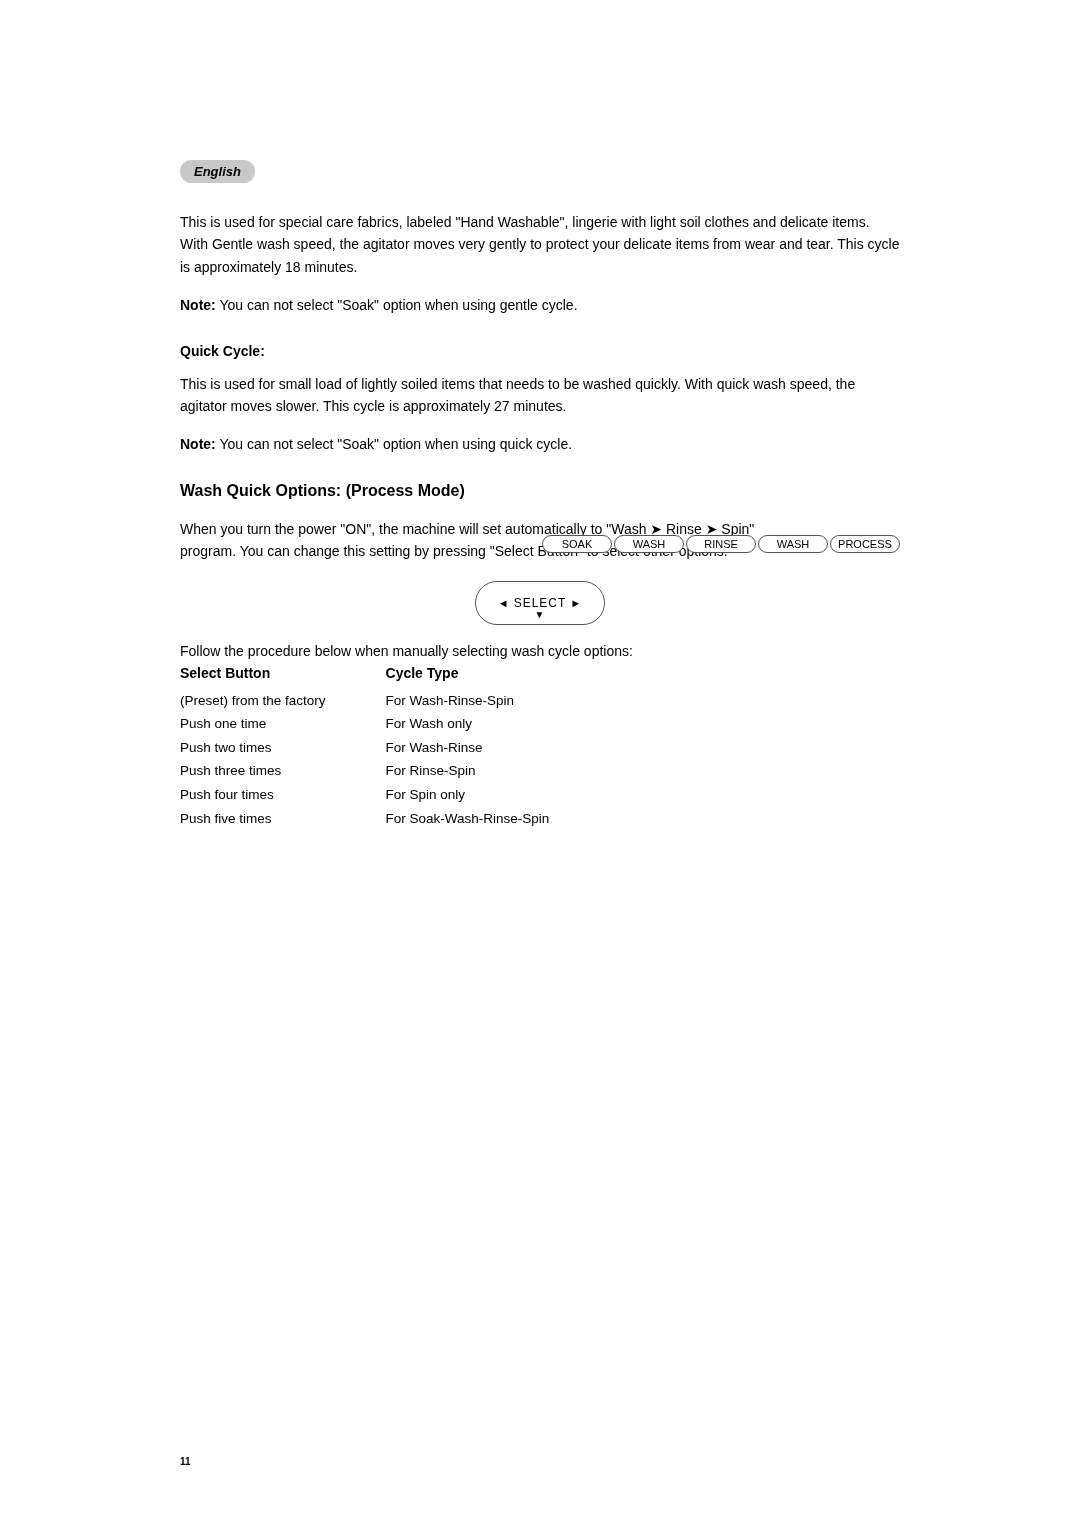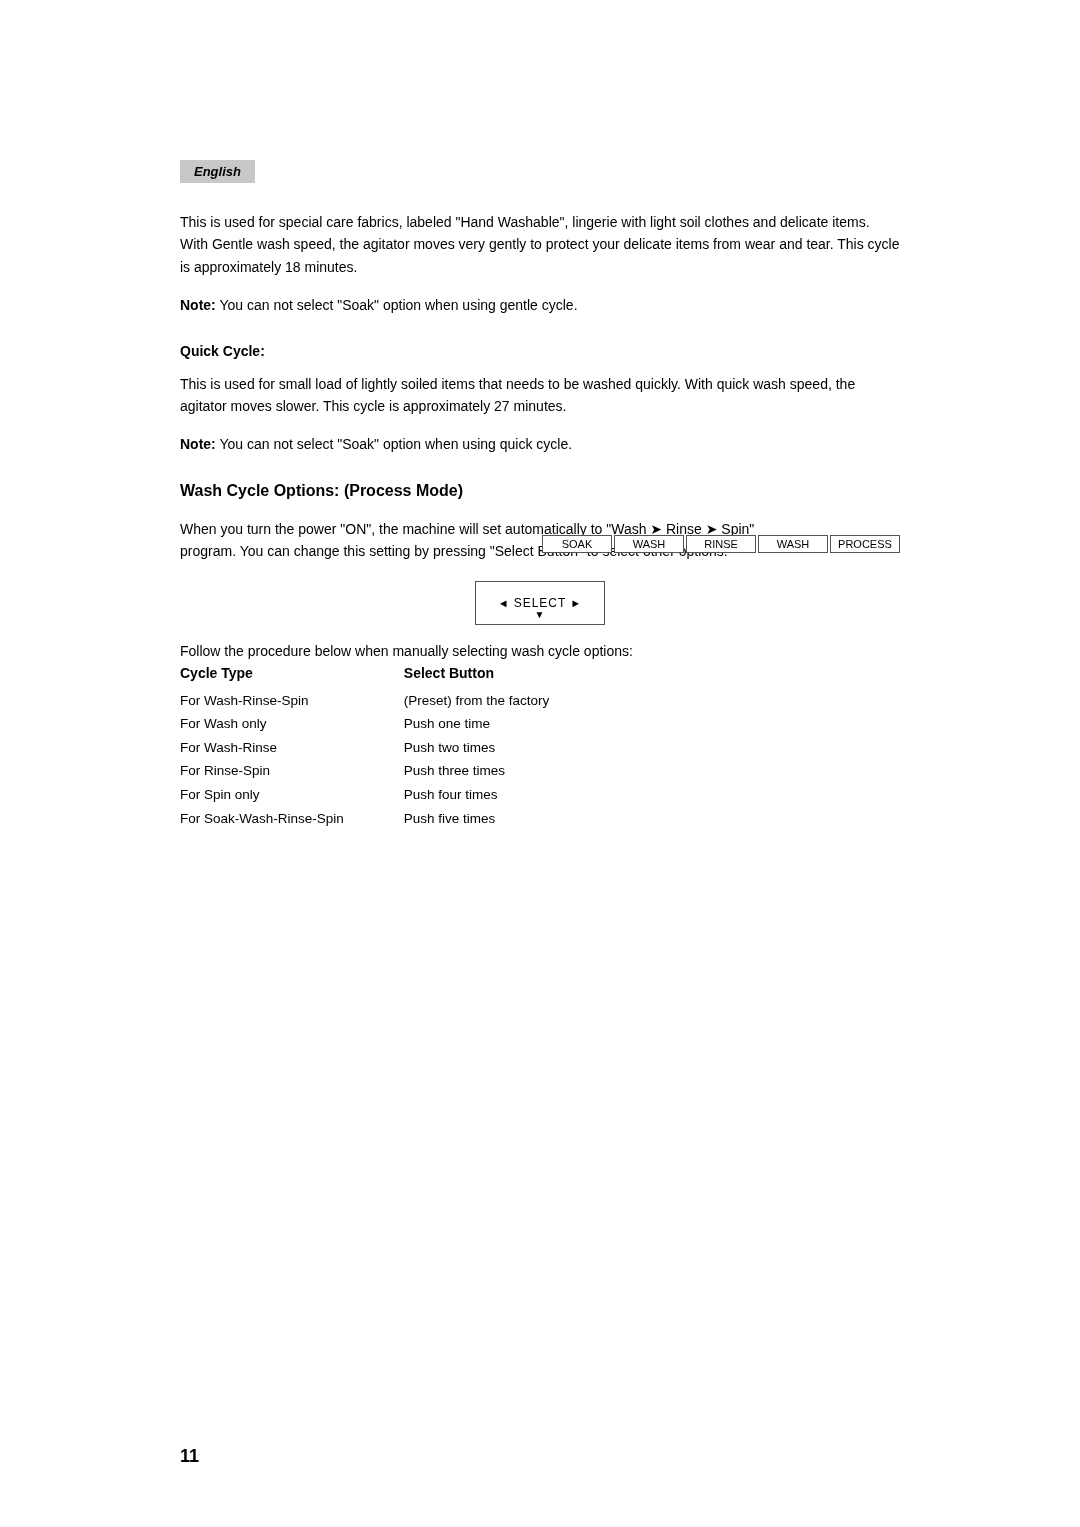--- a/index.html
+++ b/index.html
@@ -1,18 +1,19 @@
 <!DOCTYPE html>
 <html><head>
   <meta charset="utf-8">
   <style>
     * {
       margin: 0;
       padding: 0;
       box-sizing: border-box;
+      border-radius: 23px;
     }
 
     body {
       background: #ffffff;
       font-family: Arial, sans-serif;
       font-size: 14px;
       color: #000000;
       width: 1080px;
       min-height: 1527px;
       position: relative;
@@ -172,21 +173,21 @@
 
     .table-col-row {
       font-size: 13.5px;
       line-height: 1.75;
     }
 
     .page-number {
       position: absolute;
       bottom: 60px;
       left: 180px;
-      font-size: 18px;
+      font-size: 10px;
       font-weight: bold;
     }
   </style>
 </head>
 <body>
 
 <div class="page-container">
 
   
   <div class="language-tab">English</div>
@@ -204,21 +205,21 @@
     <div class="section-heading">Quick Cycle:</div>
     <p class="body-text">This is used for small load of lightly soiled items that needs to be washed quickly. With quick wash speed, the agitator moves slower. This cycle is approximately 27 minutes.</p>
     <p class="note-text">
       <span class="note-bold">Note:</span><span> You can not select "Soak" option when using quick cycle.</span>
     </p>
   </div>
 
   
   <div class="wash-cycle-section">
     <div class="wash-cycle-title">
-      <span>Wash Cycle Options:</span><span> (Process Mode)</span>
+      <span>Wash Quick Options:</span><span> (Process Mode)</span>
     </div>
 
     <div class="wash-cycle-content">
       <p class="wash-cycle-text">When you turn the power "ON", the machine will set automatically to "Wash ➤ Rinse ➤ Spin" program. You can change this setting by pressing "Select Button" to select other options.</p>
       <div class="process-panel">
         <div class="process-items">
 
         <div class="process-item">SOAK</div>
             <div class="process-item">WASH</div>
             <div class="process-item">RINSE</div>
@@ -234,36 +235,36 @@
         <span>SELECT</span>
         <span class="arrow-right">►</span>
         <span class="arrow-down">▼</span>
       </div>
     </div>
 
     <p class="follow-text">Follow the procedure below when manually selecting wash cycle options:</p>
 
     <div class="table-section">
       <div class="table-col">
+        <div class="table-col-header">Select Button</div>
+
+      <div class="table-col-row">(Preset) from the factory</div>
+          <div class="table-col-row">Push one time</div>
+          <div class="table-col-row">Push two times</div>
+          <div class="table-col-row">Push three times</div>
+          <div class="table-col-row">Push four times</div>
+          <div class="table-col-row">Push five times</div>
+        </div>
+      <div class="table-col">
         <div class="table-col-header">Cycle Type</div>
 
       <div class="table-col-row">For Wash-Rinse-Spin</div>
           <div class="table-col-row">For Wash only</div>
           <div class="table-col-row">For Wash-Rinse</div>
           <div class="table-col-row">For Rinse-Spin</div>
           <div class="table-col-row">For Spin only</div>
           <div class="table-col-row">For Soak-Wash-Rinse-Spin</div>
         </div>
-      <div class="table-col">
-        <div class="table-col-header">Select Button</div>
-
-      <div class="table-col-row">(Preset) from the factory</div>
-          <div class="table-col-row">Push one time</div>
-          <div class="table-col-row">Push two times</div>
-          <div class="table-col-row">Push three times</div>
-          <div class="table-col-row">Push four times</div>
-          <div class="table-col-row">Push five times</div>
-        </div>
     </div>
   </div>
 
   <div class="page-number">11</div>
 </div>
 
 </body></html>

